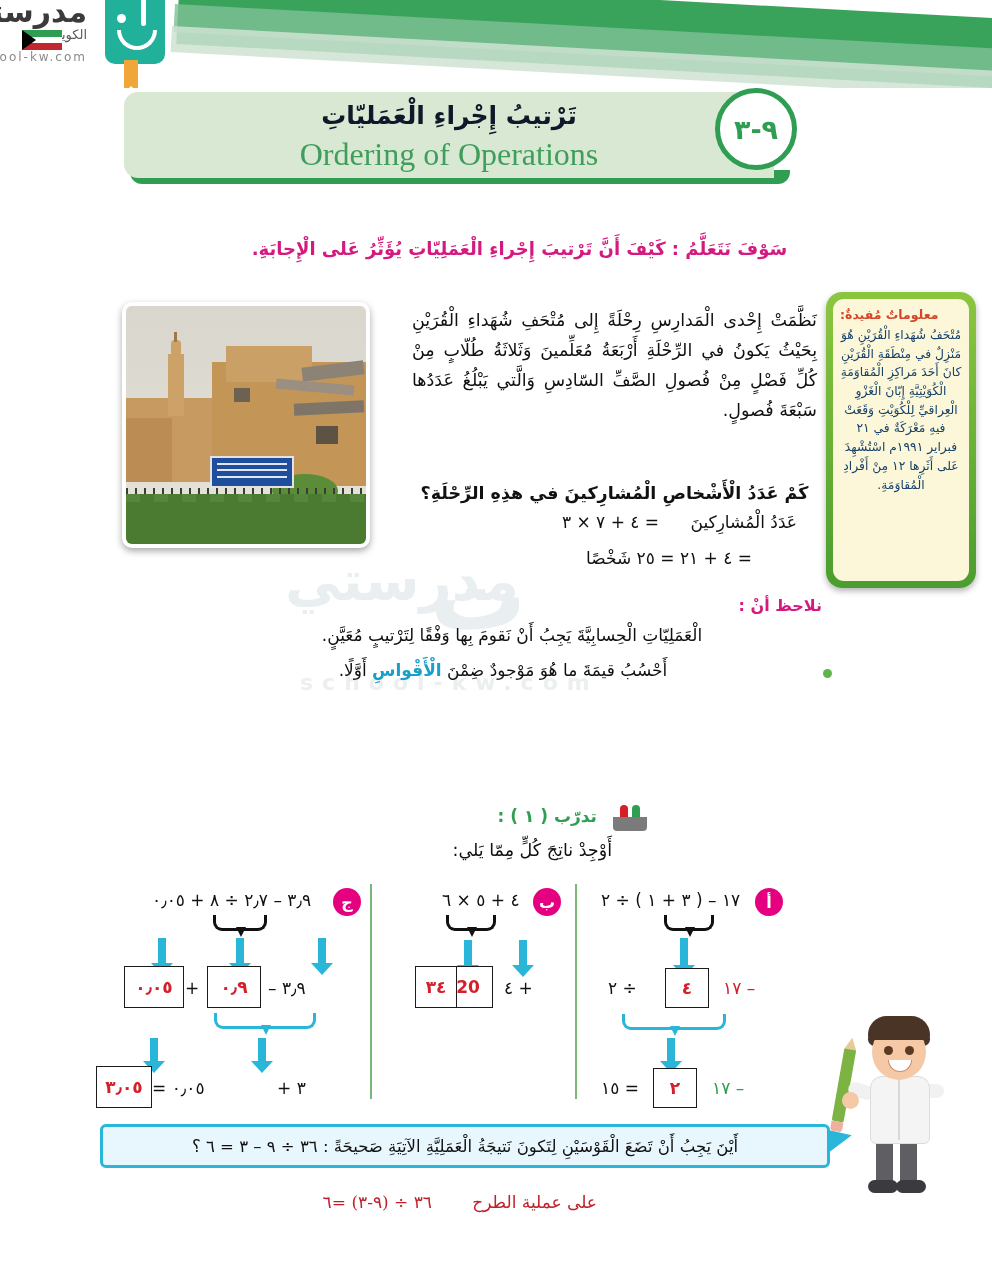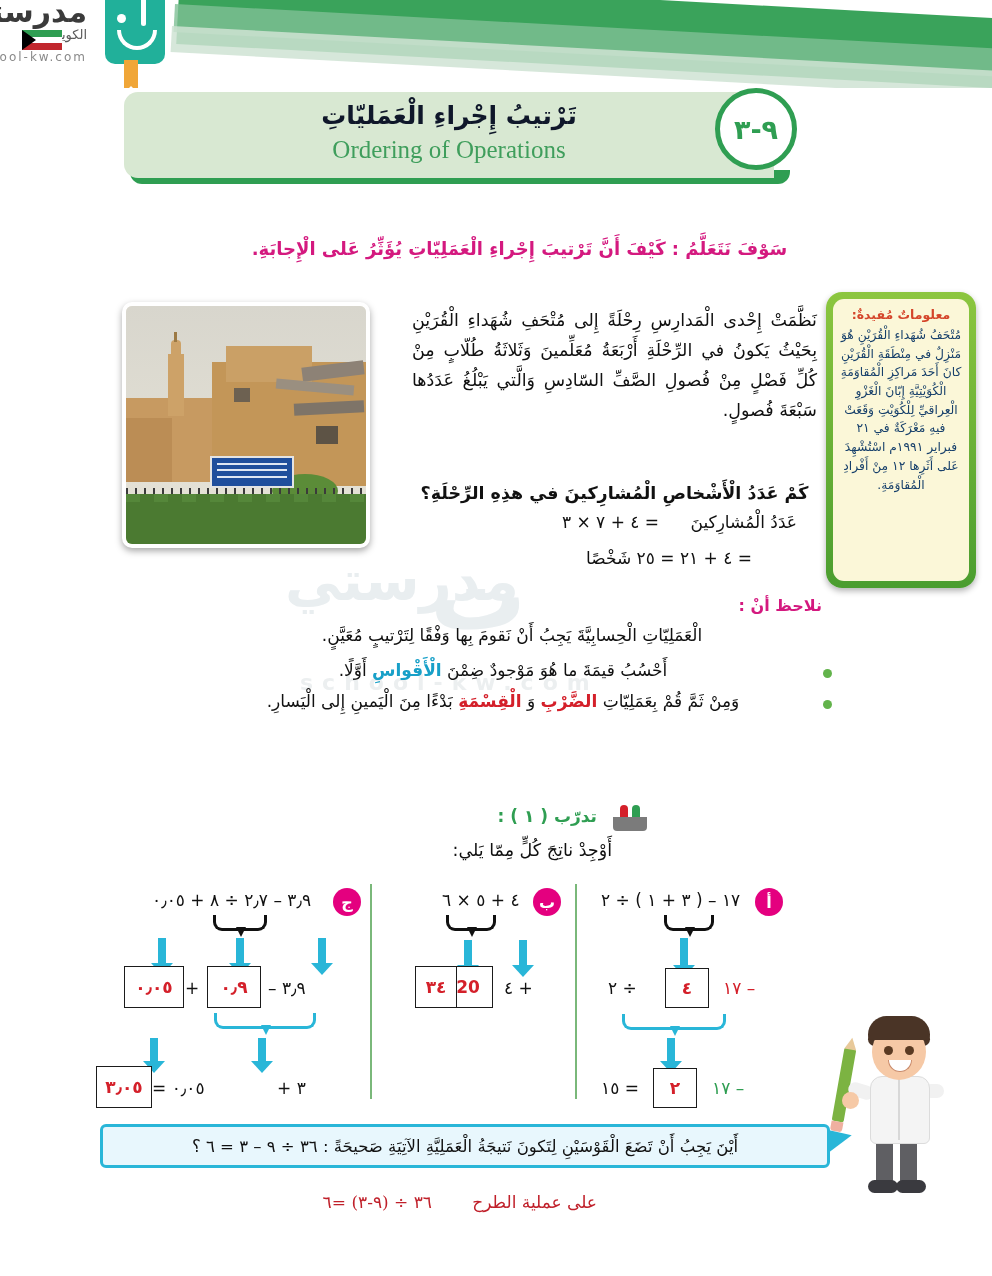--- a/index.html
+++ b/index.html
@@ -39,21 +39,21 @@
            border-bottom:10px solid transparent;border-left:14px solid #000;}
 
   
   .banner{position:absolute;left:124px;top:92px;width:650px;height:86px;
           background:#d8e8d2;border-radius:14px 14px 0 14px;}
   .banner-base{position:absolute;left:130px;top:170px;width:660px;height:14px;
           background:#2f9e52;border-radius:0 0 12px 12px;}
   .banner-ar{position:absolute;left:0;right:0;top:9px;text-align:center;
           font-size:25px;font-weight:bold;color:#0f172a;}
   .banner-en{position:absolute;left:0;right:0;top:44px;text-align:center;
-          font-size:25px;color:#3f9e5c;font-family:"Liberation Serif","DejaVu Serif",serif;}
+          font-size:32px;color:#3f9e5c;font-family:"Liberation Serif","DejaVu Serif",serif;}
   .badge{position:absolute;left:715px;top:88px;width:72px;height:72px;border-radius:50%;
          background:#fff;border:5px solid #2f9e52;display:flex;align-items:center;justify-content:center;
          font-size:27px;font-weight:bold;color:#2f9e52;}
 
   
   .museum-title{position:absolute;right:195px;top:200px;width:600px;text-align:center;
          font-size:19px;font-weight:bold;color:#2f9e52;}
   .learn-line{position:absolute;right:150px;top:238px;width:645px;text-align:center;
          font-size:18px;font-weight:bold;color:#d4197f;}
 
@@ -91,21 +91,21 @@
   .calc1{position:absolute;right:195px;top:512px;width:390px;direction:rtl;font-size:17px;}
   .calc1 .lbl{display:inline-block;}
   .calc2{position:absolute;right:240px;top:548px;width:340px;direction:rtl;font-size:17px;}
 
   
   .infobox{position:absolute;left:826px;top:292px;width:150px;height:296px;
       background:linear-gradient(#8cc63f,#4a9d2f);border-radius:16px;padding:7px;box-sizing:border-box;
       box-shadow:0 3px 6px rgba(0,0,0,.3);}
   .infobox-in{width:100%;height:100%;background:#fbf7d8;border-radius:11px;box-sizing:border-box;
       padding:8px 7px;overflow:hidden;}
-  .info-h{font-size:12.5px;font-weight:bold;color:#d4452a;text-align:center;margin-bottom:4px;}
+  .info-h{font-size:12.5px;font-weight:bold;color:#d4452a;text-align:left;margin-bottom:4px;}
   .info-t{font-size:12.3px;line-height:1.52;color:#17406b;text-align:center;direction:rtl;}
 
   
   .note-h{position:absolute;right:170px;top:596px;font-size:16px;font-weight:bold;color:#d4197f;}
   .note-l{position:absolute;right:170px;top:625px;width:620px;text-align:center;direction:rtl;
           font-size:17px;color:#111;}
   .blist{position:absolute;right:160px;top:660px;width:640px;direction:rtl;}
   .bitem{display:flex;align-items:flex-start;gap:9px;margin-bottom:11px;font-size:17px;color:#111;
          justify-content:flex-start;}
   .dot{flex:0 0 auto;width:9px;height:9px;border-radius:50%;background:#62b34b;margin-top:9px;}
@@ -263,26 +263,20 @@
   <div class="note-h">نلاحظ أنْ :</div>
   <div class="note-l">الْعَمَلِيّاتِ الْحِسابِيَّةَ يَجِبُ أَنْ نَقومَ بِها وَفْقًا لِتَرْتيبٍ مُعَيَّنٍ.</div>
 
   <div class="blist">
     <div class="bitem">
       <span class="dot"></span>
       <span class="btext">
         <span>أَحْسُبُ قيمَةَ ما هُوَ مَوْجودٌ ضِمْنَ </span><span class="w-blue">الْأَقْواسِ</span><span> أَوَّلًا.</span>
       </span>
     </div>
-    <div class="bitem">
-      <span class="dot"></span>
-      <span class="btext">
-        <span>وَمِنْ ثَمَّ قُمْ بِعَمَلِيّاتِ </span><span class="w-red">الضَّرْبِ</span><span> وَ </span><span class="w-red">الْقِسْمَةِ</span><span> بَدْءًا مِنَ الْيَمينِ إِلى الْيَسارِ.</span>
-      </span>
-    </div>
   </div>
 
   <div class="prac-h">تدرّب ( ١ )  :</div>
   <div class="prac-icon">
     <div class="p1"></div>
       <div class="p2"></div>
       <div class="bk"></div>
   </div>
   <div class="prac-sub">أَوْجِدْ ناتِجَ كُلٍّ مِمّا يَلي:</div>
 

